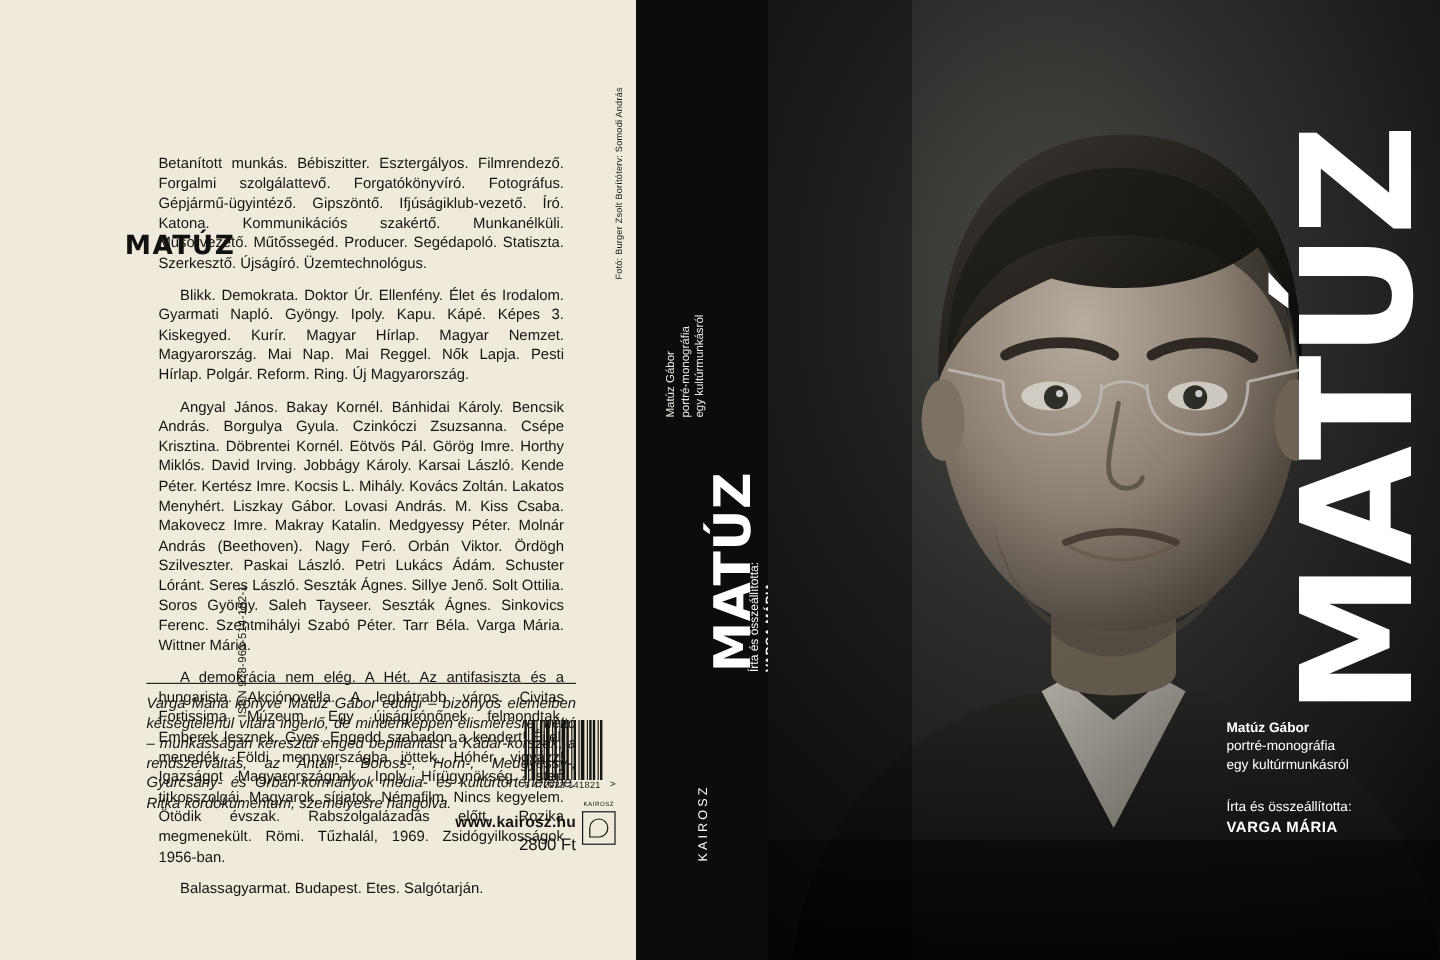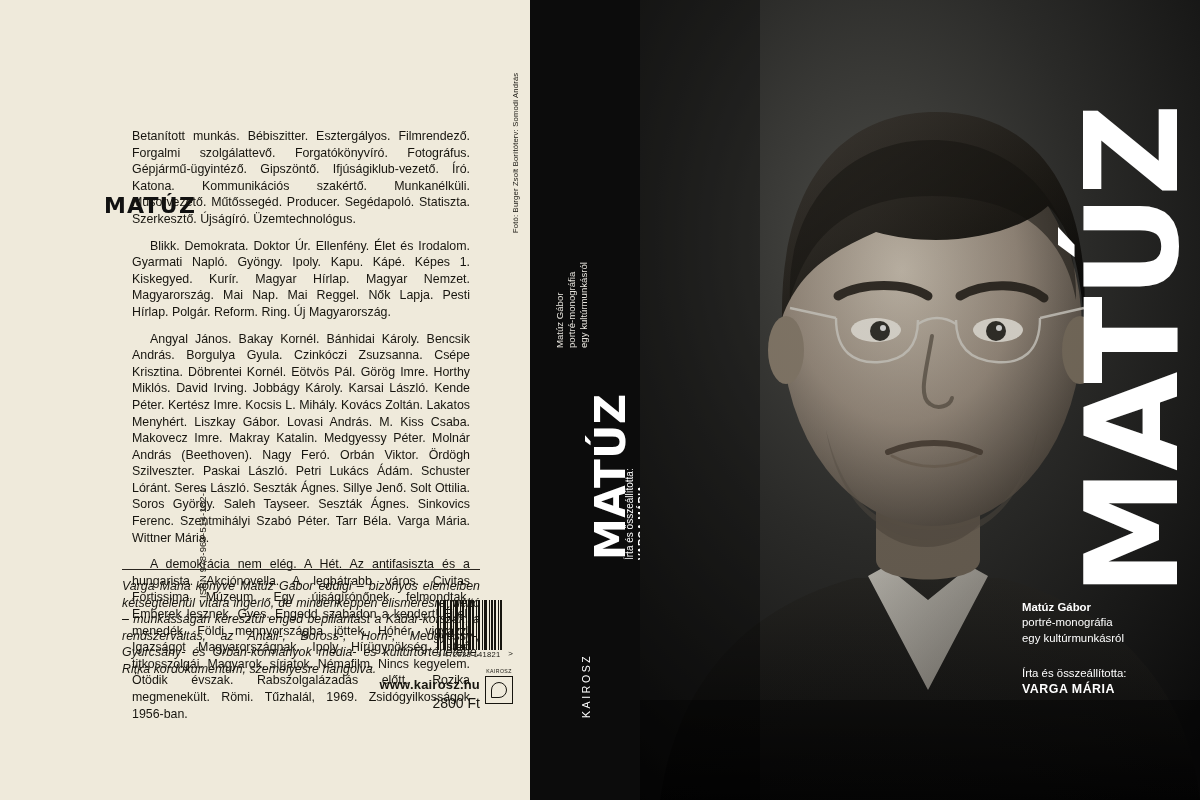--- a/index.html
+++ b/index.html
@@ -292,23 +292,24 @@
 
 <div class="cover">
 
   <div class="back-cover">
 
     <div class="logo-matuz">MATÚZ</div>
 
     <div class="back-inner">
       <div class="blurb">
         <p class="first">Betanított munkás. Bébiszitter. Esztergályos. Filmrendező. Forgalmi szolgálattevő. Forgatókönyvíró. Fotográfus. Gépjármű-ügyintéző. Gipszöntő. Ifjúságiklub-vezető. Író. Katona. Kommunikációs szakértő. Munkanélküli. Műsorvezető. Műtőssegéd. Producer. Segédapoló. Statiszta. Szerkesztő. Újságíró. Üzemtechnológus.</p>
-        <p>Blikk. Demokrata. Doktor Úr. Ellenfény. Élet és Irodalom. Gyarmati Napló. Gyöngy. Ipoly. Kapu. Kápé. Képes 1. Kiskegyed. Kurír. Magyar Hírlap. Magyar Nemzet. Magyarország. Mai Nap. Mai Reggel. Nők Lapja. Pesti Hírlap. Polgár. Reform. Ring. Új Magyarország.</p>
+        <p>Blikk. Demokrata. Doktor Úr. Ellenfény. Élet és Irodalom. Gyarmati Napló. Gyöngy. Ipoly. Kapu. Kápé. Képes 3. Kiskegyed. Kurír. Magyar Hírlap. Magyar Nemzet. Magyarország. Mai Nap. Mai Reggel. Nők Lapja. Pesti Hírlap. Polgár. Reform. Ring. Új Magyarország.</p>
         <p>Angyal János. Bakay Kornél. Bánhidai Károly. Bencsik András. Borgulya Gyula. Czinkóczi Zsuzsanna. Csépe Krisztina. Döbrentei Kornél. Eötvös Pál. Görög Imre. Horthy Miklós. David Irving. Jobbágy Károly. Karsai László. Kende Péter. Kertész Imre. Kocsis L. Mihály. Kovács Zoltán. Lakatos Menyhért. Liszkay Gábor. Lovasi András. M. Kiss Csaba. Makovecz Imre. Makray Katalin. Medgyessy Péter. Molnár András (Beethoven). Nagy Feró. Orbán Viktor. Ördögh Szilveszter. Paskai László. Petri Lukács Ádám. Schuster Lóránt. Seres László. Seszták Ágnes. Sillye Jenő. Solt Ottilia. Soros György. Saleh Tayseer. Seszták Ágnes. Sinkovics Ferenc. Szentmihályi Szabó Péter. Tarr Béla. Varga Mária. Wittner Mária.</p>
         <p>A demokrácia nem elég. A Hét. Az antifasiszta és a hungarista. Akciónovella. A legbátrabb város. Civitas Fortissima Múzeum. Egy újságírónőnek felmondtak. Emberek lesznek. Gyes. Engedd szabadon a kendert! Éjjeli menedék. Földi mennyországba jöttek. Hóhér, vigyázz! Igazságot Magyarországnak. Ipoly Hírügynökség. Isten titkosszolgái. Magyarok, sírjatok. Némafilm. Nincs kegyelem. Ötödik évszak. Rabszolgalázadás előtt. Rozika megmenekült. Römi. Tűzhalál, 1969. Zsidógyilkosságok 1956-ban.</p>
+        <p>Balassagyarmat. Budapest. Etes. Salgótarján.</p>
       </div>
     </div>
 
     <div class="rule rule-top"></div>
 
     <div class="italic-block">Varga Mária könyve Matúz Gábor eddigi – bizonyos elemeiben kétségtelenül vitára ingerlő, de mindenképpen elismerésre méltó – munkásságán keresztül enged bepillantást a Kádár-korszak, a rendszerváltás, az Antall-, Boross-, Horn-, Medgyessy-, Gyurcsány- és Orbán-kormányok média- és kultúrtörténetébe. Ritka kordokumentum, személyesre hangolva.</div>
 
     <div class="web-price">
       <div class="web">www.kairosz.hu</div>
       <div class="price">2800 Ft</div>

